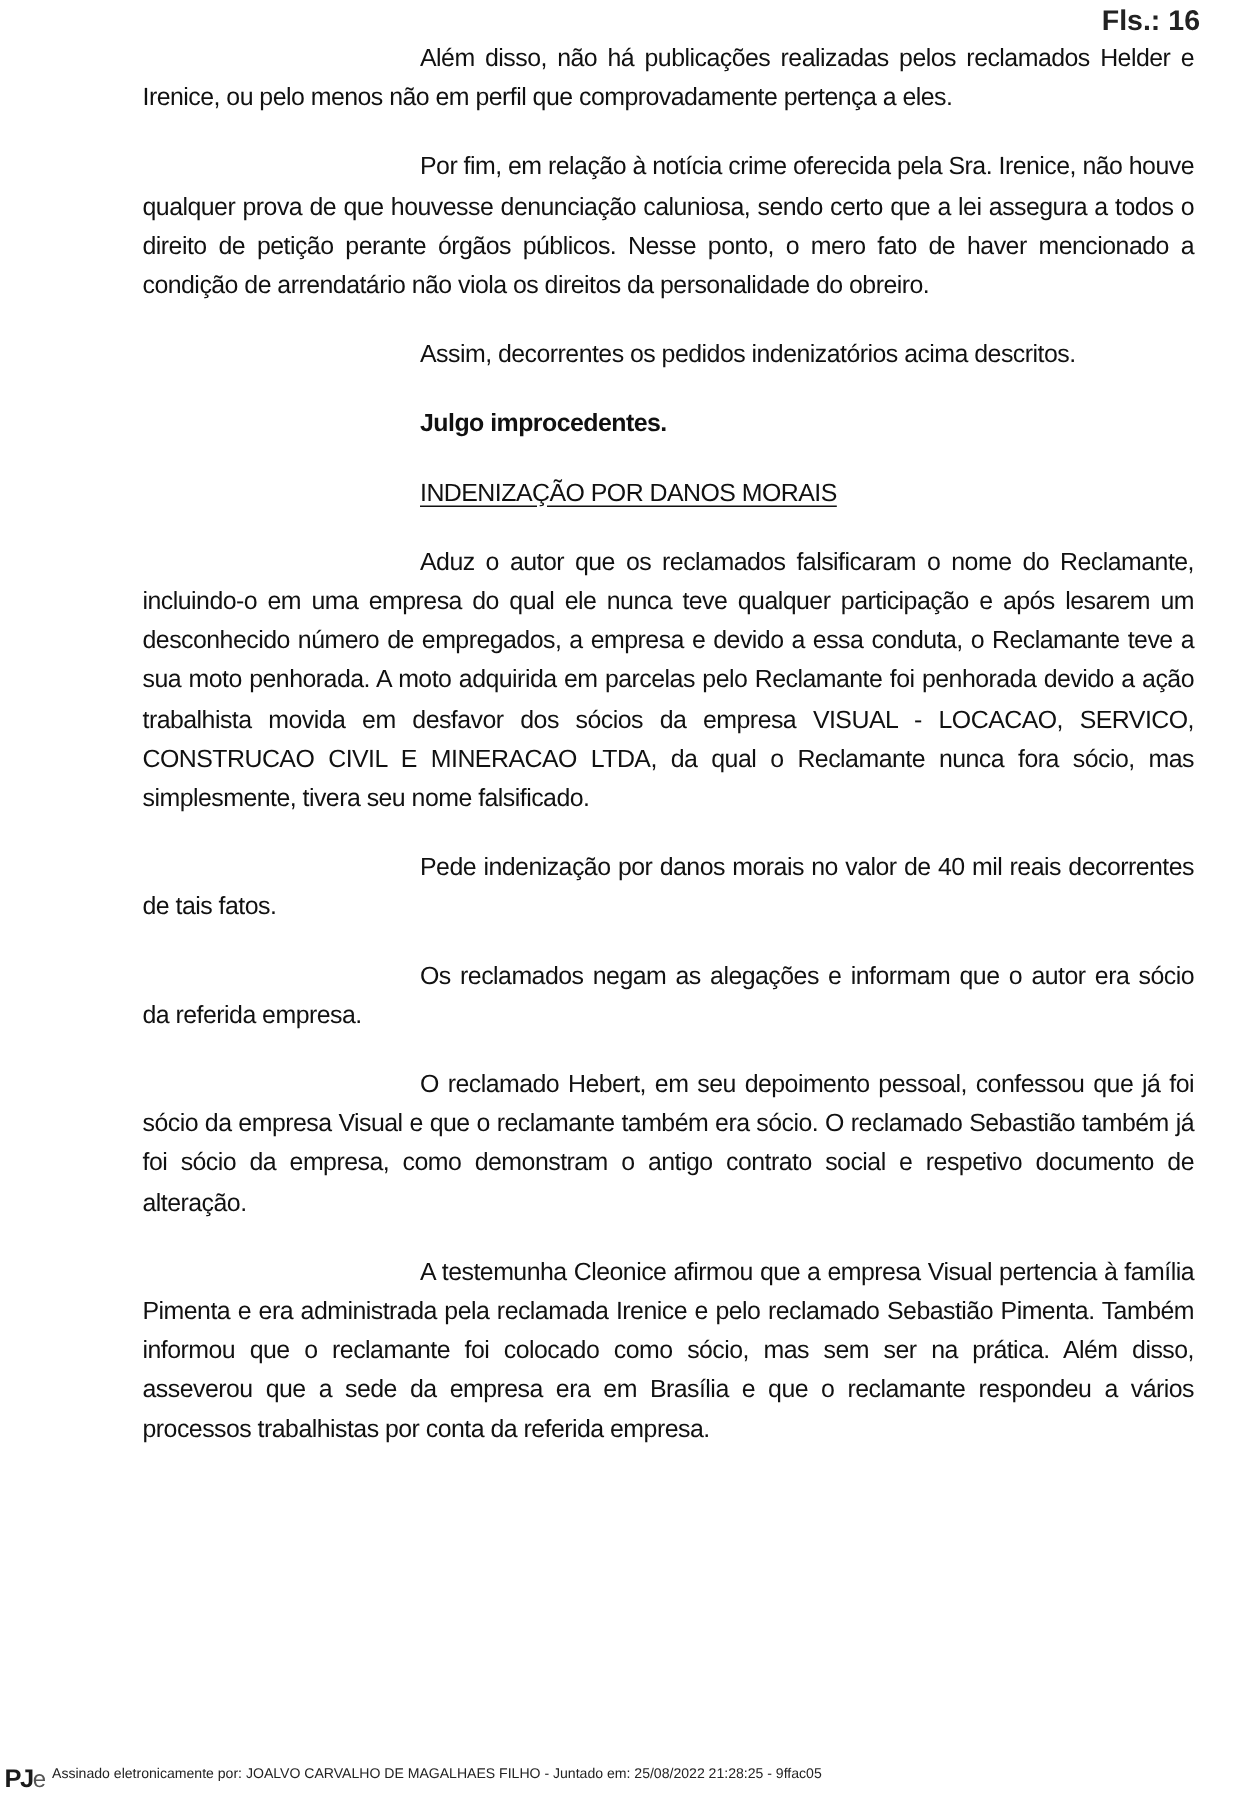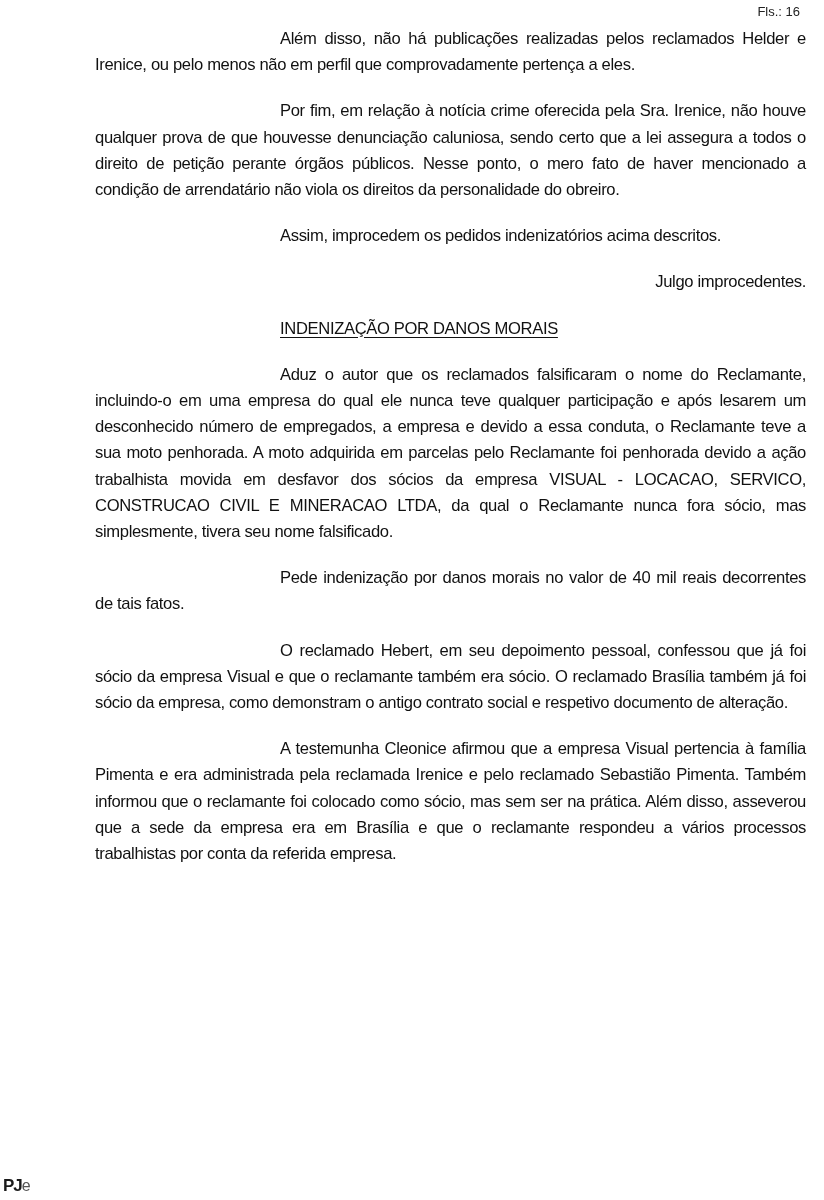--- a/index.html
+++ b/index.html
@@ -1,42 +1,44 @@
 <!DOCTYPE html>
 <html><head>
 <meta charset="utf-8">
 <style>
   html, body { margin: 0; padding: 0; background: #ffffff; }
   body { width: 824px; height: 1200px; position: relative; overflow: hidden; color: #111; }
-  .fls { position: absolute; top: 4px; right: 24px; font-family: "Liberation Sans", sans-serif; font-size: 13px; color: #222; }
+  .fls { position: absolute; top: 4px; right: 24px; font-family: "Liberation Sans", sans-serif; font-size: 19px; color: #222; font-weight: bold; }
   .page { position: absolute; left: 95px; top: 26px; width: 715px;
           font-family: "Liberation Sans", sans-serif; font-size: 16.6px; line-height: 26.2px; color: #111;
           letter-spacing: -0.35px; }
-  .page p { margin: 0 4px 20px 0; text-align: justify; }
+  .page p { margin: 0 14px 20px 0; text-align: justify; }
   .page p.ind { text-indent: 185px; }
   .page p.lead { padding-left: 185px; text-align: left; }
-  .page p.bold { font-weight: normal; text-align: right; }
+  .page p.bold { font-weight: bold; }
   .page p.und span { text-decoration: underline; text-underline-offset: 3px; }
   .footer { position: absolute; left: 3px; top: 1176px; display: flex; align-items: flex-start; }
   .pje-logo { font-family: "Liberation Sans", sans-serif; font-weight: bold; font-size: 17px; color: #1a1a1a; letter-spacing: -1px; margin-right: 5px; }
   .pje-logo .e { font-weight: normal; color: #555; font-size: 16px; }
   .footer-text { font-family: "Liberation Sans", sans-serif; font-size: 9.4px; color: #222; }
 </style>
 </head>
 <body>
 
 <div class="fls">Fls.: 16</div>
 
 <div class="page">
   <p class="ind">Além disso, não há publicações realizadas pelos reclamados Helder e Irenice, ou pelo menos não em perfil que comprovadamente pertença a eles.</p>
   <p class="ind">Por fim, em relação à notícia crime oferecida pela Sra. Irenice, não houve qualquer prova de que houvesse denunciação caluniosa, sendo certo que a lei assegura a todos o direito de petição perante órgãos públicos. Nesse ponto, o mero fato de haver mencionado a condição de arrendatário não viola os direitos da personalidade do obreiro.</p>
-  <p class="lead">Assim, improcedem os pedidos indenizatórios acima descritos.</p>
+  <p class="lead">Assim, decorrentes os pedidos indenizatórios acima descritos.</p>
   <p class="lead bold">Julgo improcedentes.</p>
   <p class="lead und"><span>INDENIZAÇÃO POR DANOS MORAIS</span></p>
   <p class="ind">Aduz o autor que os reclamados falsificaram o nome do Reclamante, incluindo-o em uma empresa do qual ele nunca teve qualquer participação e após lesarem um desconhecido número de empregados, a empresa e devido a essa conduta, o Reclamante teve a sua moto penhorada. A moto adquirida em parcelas pelo Reclamante foi penhorada devido a ação trabalhista movida em desfavor dos sócios da empresa VISUAL - LOCACAO, SERVICO, CONSTRUCAO CIVIL E MINERACAO LTDA, da qual o Reclamante nunca fora sócio, mas simplesmente, tivera seu nome falsificado.</p>
   <p class="ind">Pede indenização por danos morais no valor de 40 mil reais decorrentes de tais fatos.</p>
-  <p class="ind">O reclamado Hebert, em seu depoimento pessoal, confessou que já foi sócio da empresa Visual e que o reclamante também era sócio. O reclamado Brasília também já foi sócio da empresa, como demonstram o antigo contrato social e respetivo documento de alteração.</p>
+  <p class="ind">Os reclamados negam as alegações e informam que o autor era sócio da referida empresa.</p>
+  <p class="ind">O reclamado Hebert, em seu depoimento pessoal, confessou que já foi sócio da empresa Visual e que o reclamante também era sócio. O reclamado Sebastião também já foi sócio da empresa, como demonstram o antigo contrato social e respetivo documento de alteração.</p>
   <p class="ind">A testemunha Cleonice afirmou que a empresa Visual pertencia à família Pimenta e era administrada pela reclamada Irenice e pelo reclamado Sebastião Pimenta. Também informou que o reclamante foi colocado como sócio, mas sem ser na prática. Além disso, asseverou que a sede da empresa era em Brasília e que o reclamante respondeu a vários processos trabalhistas por conta da referida empresa.</p>
 </div>
 
 <div class="footer">
   <span class="pje-logo"><span>PJ</span><span class="e">e</span></span>
+  <span class="footer-text">Assinado eletronicamente por: JOALVO CARVALHO DE MAGALHAES FILHO - Juntado em: 25/08/2022 21:28:25 - 9ffac05</span>
 </div>
 
 </body></html>

